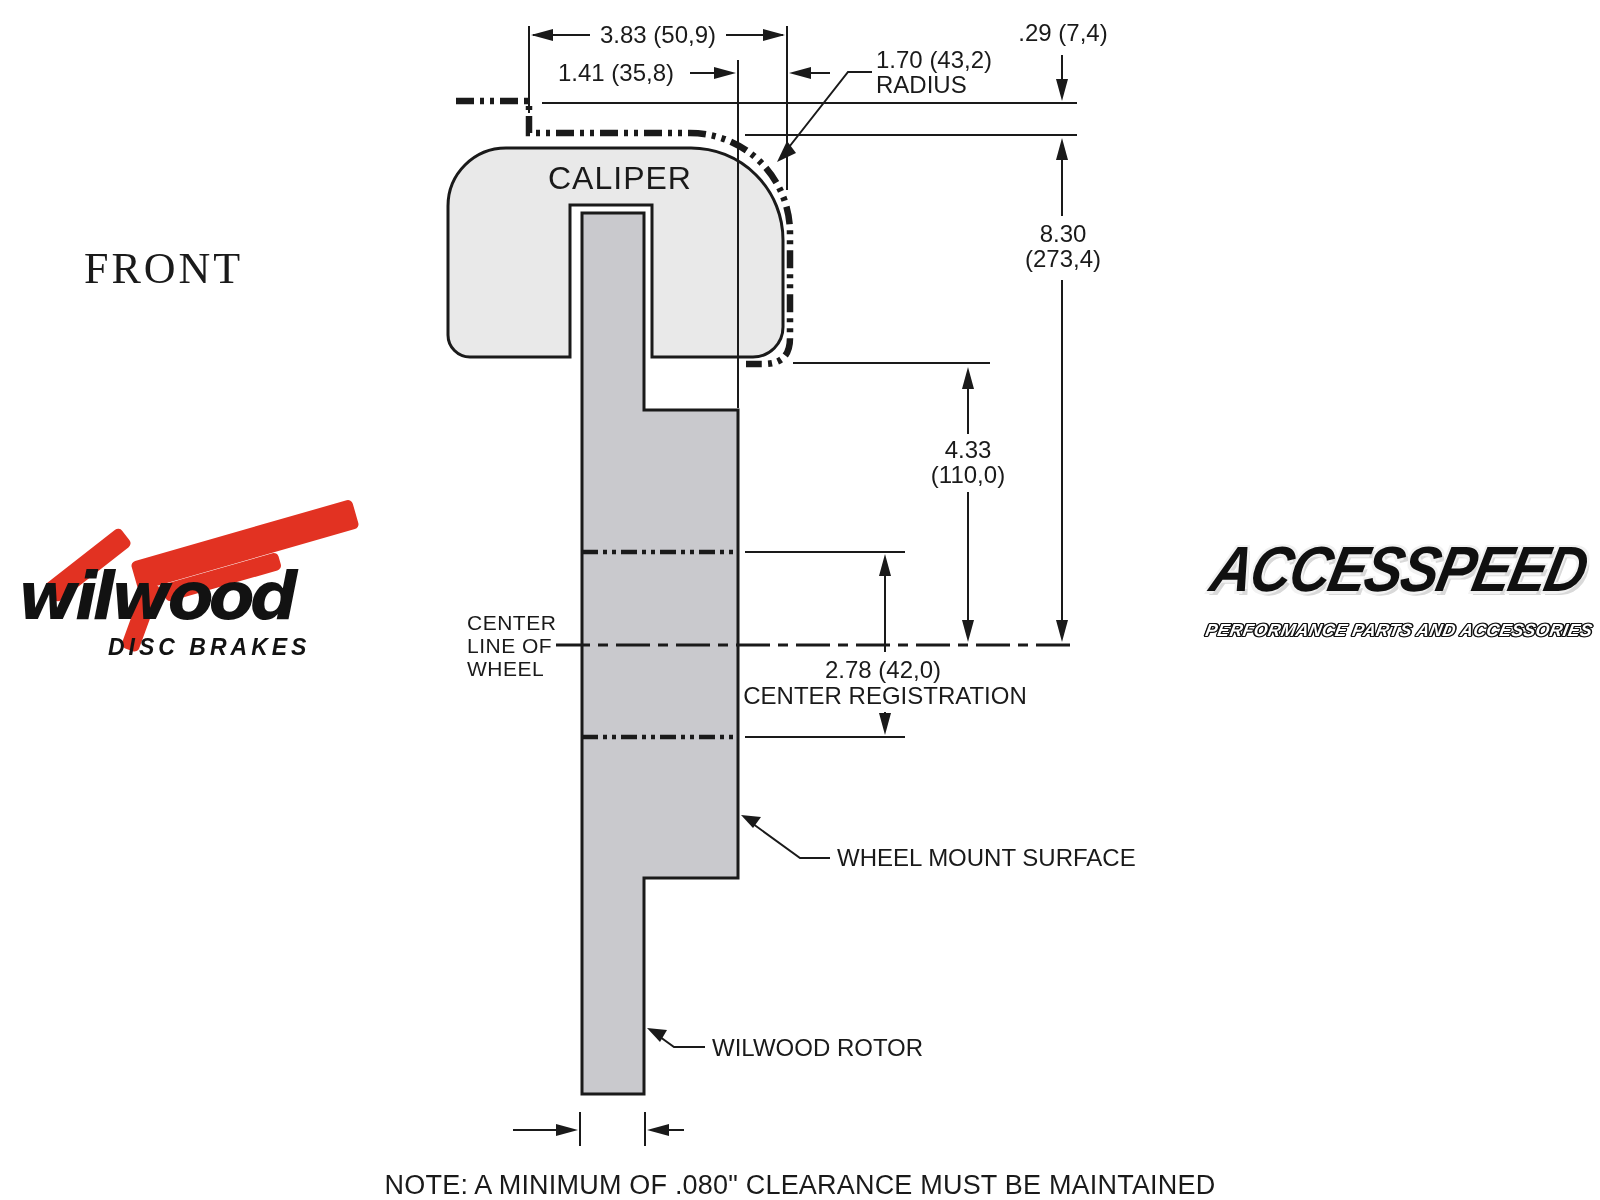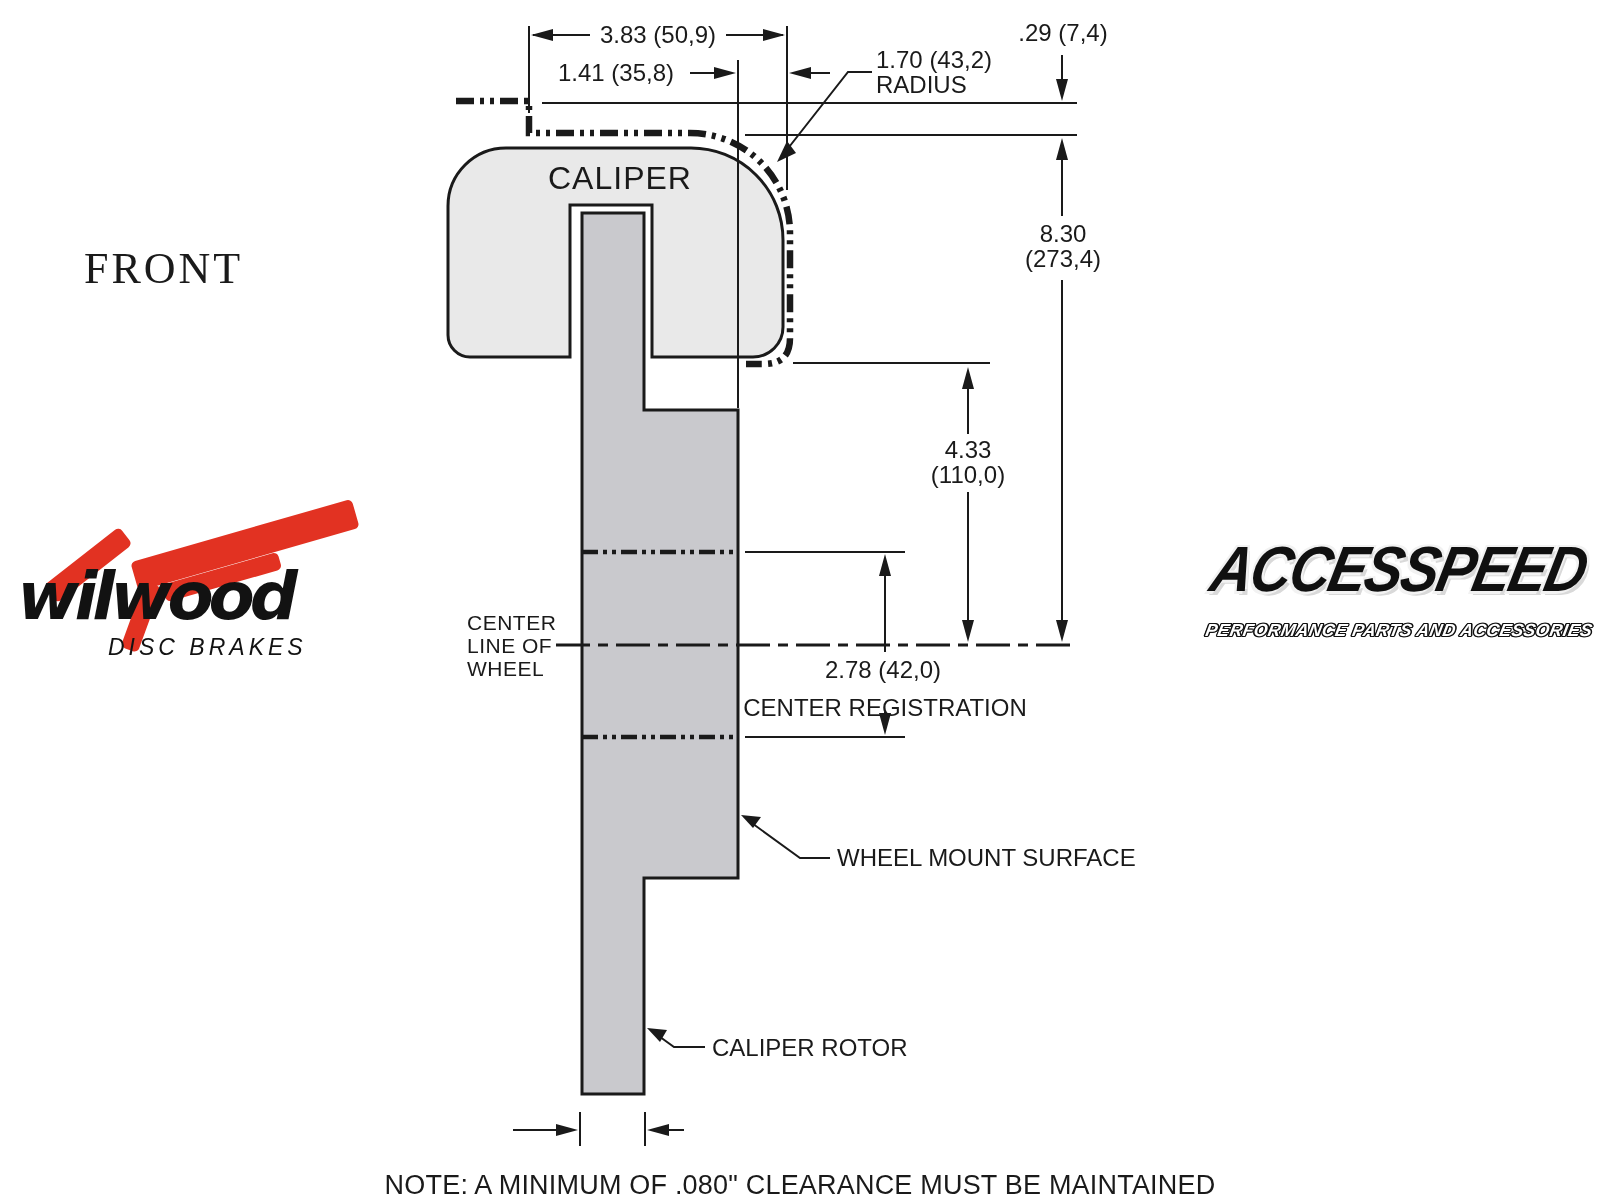--- a/index.html
+++ b/index.html
@@ -16,21 +16,21 @@
   
   .ww-wrap{position:absolute;left:12px;top:522px;width:310px;height:145px;}
   .ww-stroke{position:absolute;background:#e23222;border-radius:5px;}
   .ww-s1{left:118px;top:8px;width:230px;height:30px;transform:rotate(-16deg);}
   .ww-s2{left:150px;top:46px;width:120px;height:18px;transform:rotate(-16deg);}
   .ww-s3{left:28px;top:32px;width:96px;height:22px;transform:rotate(-38deg);}
   .ww-s4{left:120px;top:60px;width:18px;height:70px;transform:rotate(20deg);}
   .ww-text{position:absolute;left:8px;top:36px;font-style:italic;font-weight:900;
            font-size:66px;letter-spacing:-5px;color:#121212;
            font-family:"DejaVu Sans", sans-serif;transform:scaleX(1.02);}
-  .ww-sub{position:absolute;left:96px;top:112px;font-style:italic;font-weight:400;
+  .ww-sub{position:absolute;left:96px;top:112px;font-style:italic;font-weight:700;
           font-size:23px;letter-spacing:4px;color:#121212;}
   
   .ap-wrap{position:absolute;left:1198px;top:536px;width:402px;height:120px;}
   .ap-main{position:absolute;left:0;top:0;width:100%;text-align:center;font-style:italic;
            font-weight:900;font-size:57px;letter-spacing:-2px;color:#101010;
            transform:skewX(-12deg) scaleY(1.12);transform-origin:center;
            text-shadow:-2px -2px 0 #f2f2f2,2px -2px 0 #f2f2f2,-2px 2px 0 #f2f2f2,
                         3px 3px 0 #d9d9d9;}
   .ap-sub{position:absolute;left:0;top:84px;width:100%;text-align:center;font-style:italic;
           font-weight:900;font-size:17.5px;letter-spacing:0.4px;color:#ffffff;
@@ -152,25 +152,25 @@
 
   <div class="lbl dim ctr" style="left:900px;top:438px;width:136px;">4.33
 (110,0)</div>
 
   <div class="lbl clw" style="left:467px;top:611px;">CENTER
 LINE OF
 WHEEL</div>
 
   <div class="lbl dim ctr" style="left:783px;top:658px;width:200px;">2.78 (42,0)</div>
 
-  <div class="lbl dim ctr" style="left:735px;top:684px;width:300px;margin-top:12px;">CENTER REGISTRATION</div>
+  <div class="lbl dim ctr" style="left:735px;top:684px;width:300px;">CENTER REGISTRATION</div>
 
   <div class="lbl dim" style="left:837px;top:846px;">WHEEL MOUNT SURFACE</div>
 
-  <div class="lbl dim" style="left:712px;top:1036px;">CALIPER ROTOR</div>
+  <div class="lbl dim" style="left:712px;top:1036px;">WILWOOD ROTOR</div>
 
 
   <div class="lbl note ctr" style="left:300px;top:1171px;width:1000px;">NOTE: A MINIMUM OF .080" CLEARANCE MUST BE MAINTAINED</div>
 
   <div class="ww-wrap">
     <div class="ww-stroke ww-s1"></div>
     <div class="ww-stroke ww-s2"></div>
     <div class="ww-stroke ww-s3"></div>
     <div class="ww-stroke ww-s4"></div>
     <div class="ww-text">wilwood</div>

